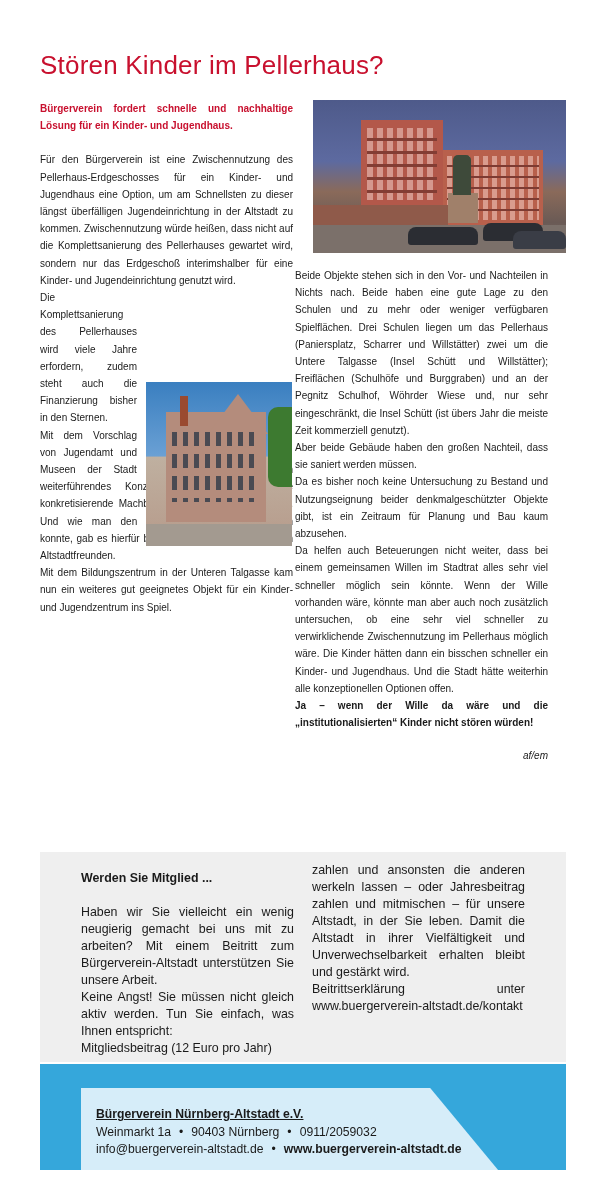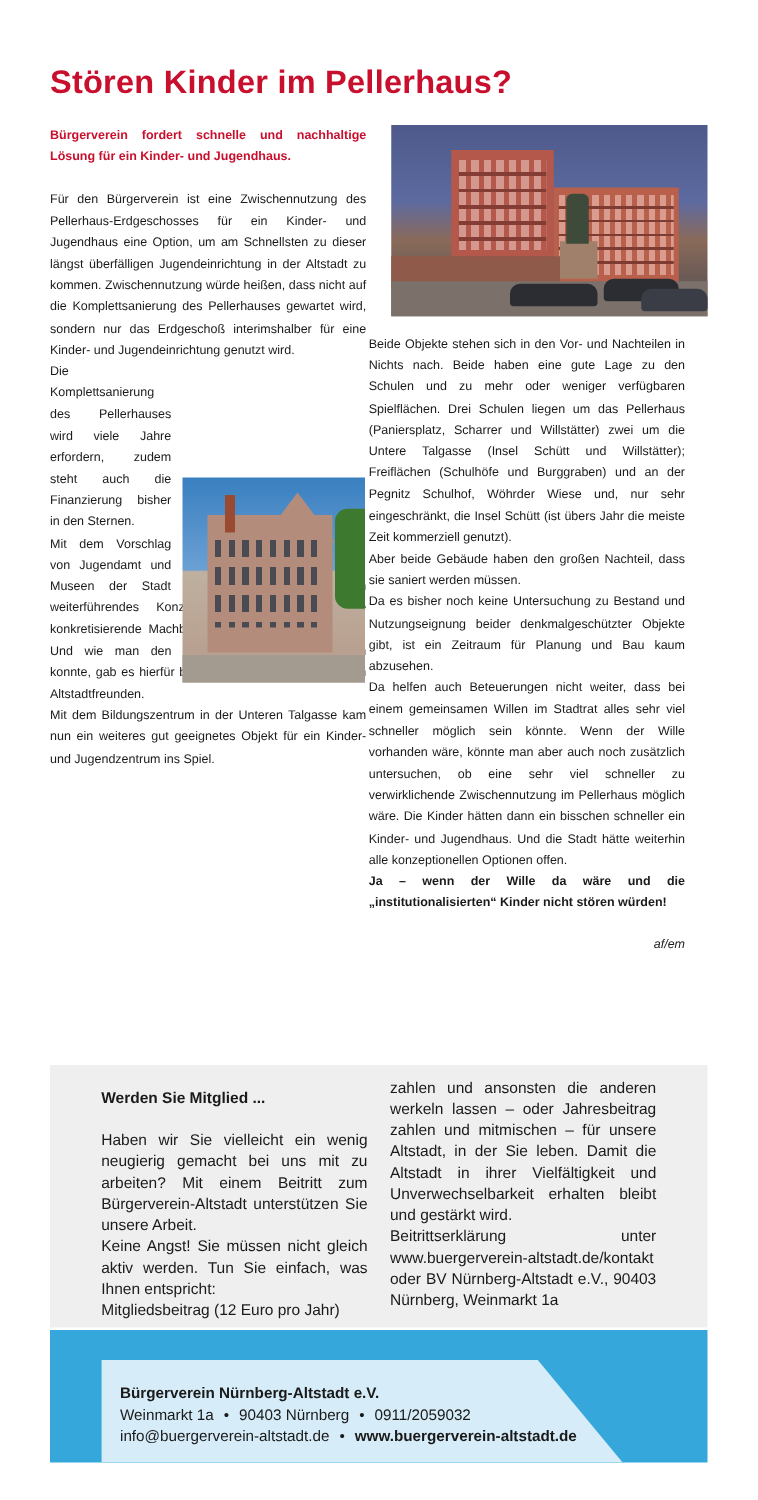--- a/index.html
+++ b/index.html
@@ -1,19 +1,19 @@
 <!DOCTYPE html>
 <html><head>
 <meta charset="utf-8">
 <style>
   html, body { margin:0; padding:0; background:#ffffff; }
   body { width:606px; height:1200px; position:relative; overflow:hidden;
          font-family:"Liberation Sans", sans-serif; color:#1a1a1a; }
   .title { position:absolute; left:40px; top:50px; margin:0;
-           font-size:26px; font-weight:bold; color:#c8102e; letter-spacing:0.2px; }
+           font-size:26px; font-weight:normal; color:#c8102e; letter-spacing:0.2px; }
   .col { position:absolute; font-size:10px; line-height:17.2px; text-align:justify; }
   .col p { margin:0; }
   .lead { color:#c8102e; font-weight:bold; margin-bottom:17px !important; }
   .left { left:40px; top:100px; width:253px; }
   .right { left:295px; top:267px; width:253px; }
   .photo-top { position:absolute; left:313px; top:100px; width:253px; height:153px;
                background:linear-gradient(180deg,#4e5a8a 0%,#5d6aa0 40%,#8a6a5a 60%,#6a5a55 80%,#7a746e 100%); }
   .photo-top .bld1 { position:absolute; left:48px; top:20px; width:82px; height:110px; background:#b3584a; }
   .photo-top .bld1 .win { position:absolute; left:6px; right:6px; top:8px; bottom:30px;
      background:repeating-linear-gradient(180deg, transparent 0 10px, #7e3b32 10px 13px),
@@ -45,21 +45,21 @@
   .member .mcol { position:absolute; top:18px; width:213px; font-size:12.4px; line-height:17px; text-align:justify; }
   .member .m1 { left:41px; }
   .member .m2 { left:272px; top:10px; }
   .member .mcol p { margin:0; }
   .member .mhead { font-weight:bold; margin-bottom:17px !important; }
 
   .footer { position:absolute; left:40px; top:1064px; width:526px; height:106px; background:#35a7db; }
   .footer .panel { position:absolute; left:41px; top:24px; width:485px; height:82px; background:#d6edf9;
        clip-path:polygon(0 0, 72% 0, 86% 100%, 0 100%); }
   .footer .ftext { position:absolute; left:56px; top:42px; font-size:12.2px; line-height:17.6px; color:#1a1a1a; }
-  .footer .ftext .org { font-weight:bold; }
+  .footer .ftext .org { font-weight:bold;text-decoration:underline; }
   .footer .ftext .www { font-weight:bold; }
   .dot { padding:0 8px; }
 </style>
 </head>
 <body>
 
 <h1 class="title">Stören Kinder im Pellerhaus?</h1>
 
 <div class="photo-top">
   <div class="bld1">
@@ -109,21 +109,20 @@
 <div class="member">
   <div class="mcol m1">
     <p class="mhead">Werden Sie Mitglied ...</p>
     <p>Haben wir Sie vielleicht ein wenig neugierig gemacht bei uns mit zu arbeiten? Mit einem Beitritt zum Bürgerverein-Altstadt unterstützen Sie unsere Arbeit.</p>
     <p>Keine Angst! Sie müssen nicht gleich aktiv werden. Tun Sie einfach, was Ihnen entspricht:</p>
     <p>Mitgliedsbeitrag (12 Euro pro Jahr)</p>
   </div>
   <div class="mcol m2">
     <p>zahlen und ansonsten die anderen werkeln lassen – oder Jahresbeitrag zahlen und mitmischen – für unsere Altstadt, in der Sie leben. Damit die Altstadt in ihrer Vielfältigkeit und Unverwechselbarkeit erhalten bleibt und gestärkt wird.</p>
     <p>Beitrittserklärung unter www.buergerverein-altstadt.de/kontakt</p>
-    <p>oder BV Nürnberg-Altstadt e.V., 90403 Nürnberg, Weinmarkt 1a</p>
   </div>
 </div>
 
 <div class="footer">
   <div class="panel"></div>
   <div class="ftext">
     <div class="org">Bürgerverein Nürnberg-Altstadt e.V.</div>
     <div>
       <span>Weinmarkt 1a</span><span class="dot">•</span><span>90403 Nürnberg</span><span class="dot">•</span><span>0911/2059032</span>
     </div>

